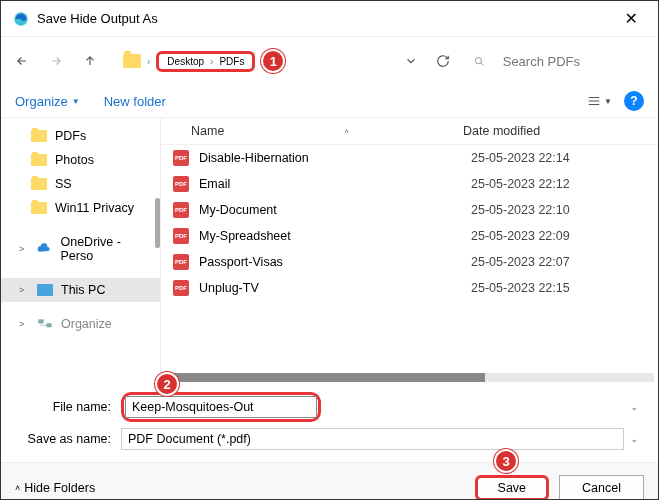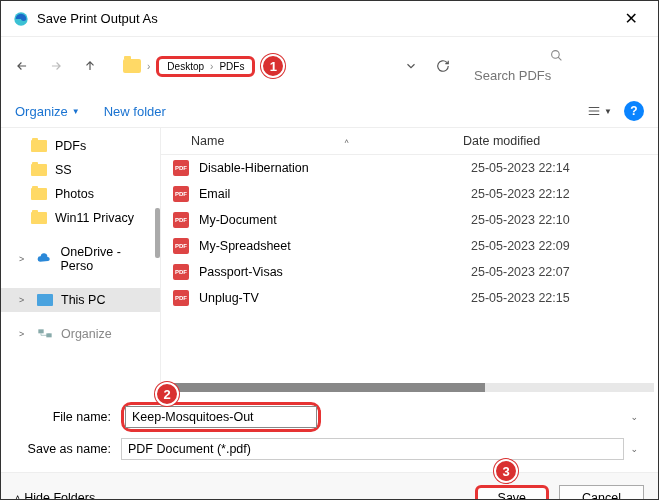--- a/index.html
+++ b/index.html
@@ -14,21 +14,21 @@
 .navbar { display: flex; align-items: center; padding: 8px 12px; gap: 16px; }
 .nav-arrow { width: 18px; height: 18px; display: flex; align-items: center; justify-content: center; cursor: pointer; color: #555; }
 .nav-arrow svg { width: 14px; height: 14px; }
 .breadcrumb-box { display: flex; align-items: center; gap: 6px; padding: 4px 8px; }
 .folder-mini { width: 18px; height: 14px; background: #ffd966; border-radius: 2px; position: relative; }
 .folder-mini::before { content: ''; position: absolute; top: -3px; left: 1px; width: 7px; height: 3px; background: #ffd966; border-radius: 1px 1px 0 0; }
 .crumbs { display: flex; align-items: center; border: 3px solid #e63333; border-radius: 6px; padding: 2px 8px; gap: 6px; }
 .crumb { font-size: 10px; }
 .crumb-sep { color: #888; font-size: 10px; }
 .navbar-right { display: flex; align-items: center; gap: 14px; margin-left: auto; }
-.search-box { display: flex; align-items: center; gap: 6px; padding: 4px 8px; width: 180px; flex-direction: column; }
+.search-box { display: flex; align-items: center; gap: 18px; padding: 4px 8px; width: 180px; }
 .search-box input { border: none; outline: none; font-size: 13px; width: 100%; color: #666; }
 
 .annot { width: 24px; height: 24px; border-radius: 50%; background: #d93030; color: #fff; display: flex; align-items: center; justify-content: center; font-size: 13px; font-weight: bold; border: 2px solid #fff; box-shadow: 0 0 0 1px #d93030; }
 
 .toolbar { display: flex; align-items: center; padding: 6px 14px; gap: 24px; border-bottom: 1px solid #eee; }
 .tool-item { font-size: 13px; color: #1a73d1; display: flex; align-items: center; gap: 4px; cursor: pointer; }
 .tool-item .caret { font-size: 8px; color: #1a73d1; }
 .toolbar-right { margin-left: auto; display: flex; align-items: center; gap: 12px; }
 .view-btn { display: flex; align-items: center; gap: 3px; cursor: pointer; color: #444; }
 .help-btn { width: 20px; height: 20px; border-radius: 50%; background: #0a84ff; color: #fff; display: flex; align-items: center; justify-content: center; font-size: 12px; font-weight: bold; cursor: pointer; }
@@ -82,21 +82,21 @@
 <body>
 
 <div class="titlebar">
   <div class="titlebar-left">
     <span class="edge-icon">
       <svg viewBox="0 0 24 24">
           <circle cx="12" cy="12" r="10" fill="#3cc1d4"></circle>
           <path d="M4 12a8 8 0 0 1 16 0c0 2-2 3-4 3s-4-1-4-3" fill="#1b69c7"></path>
         </svg>
     </span>
-    <span class="title-text">Save Print Output As</span>
+    <span class="title-text">Save Hide Output As</span>
   </div>
   <span class="close-btn">✕</span>
 </div>
 
 <div class="navbar">
   <span class="nav-arrow">
       <svg viewBox="0 0 24 24" fill="none" stroke="#555" stroke-width="2">
         <path d="M19 12H5M11 18l-6-6 6-6"></path>
       </svg>
     </span>
@@ -160,25 +160,25 @@
 </div>
 
 <div class="body-area">
   <div class="sidebar">
     <div class="side-item">
         <span class="folder-ico"></span>
         <span>PDFs</span>
       </div>
     <div class="side-item">
         <span class="folder-ico"></span>
+        <span>Photos</span>
+      </div>
+    <div class="side-item">
+        <span class="folder-ico"></span>
         <span>SS</span>
-      </div>
-    <div class="side-item">
-        <span class="folder-ico"></span>
-        <span>Photos</span>
       </div>
     <div class="side-item">
         <span class="folder-ico"></span>
         <span>Win11 Privacy</span>
       </div>
     <div style="height:10px"></div>
     <div class="side-item l2">
         <span class="chev">&gt;</span>
         <span class="cloud-ico"><svg viewBox="0 0 24 16">
             <path d="M6 12a4 4 0 0 1 1-8 5 5 0 0 1 10 1 3 3 0 0 1 1 6z" fill="#2a88d8"></path>

